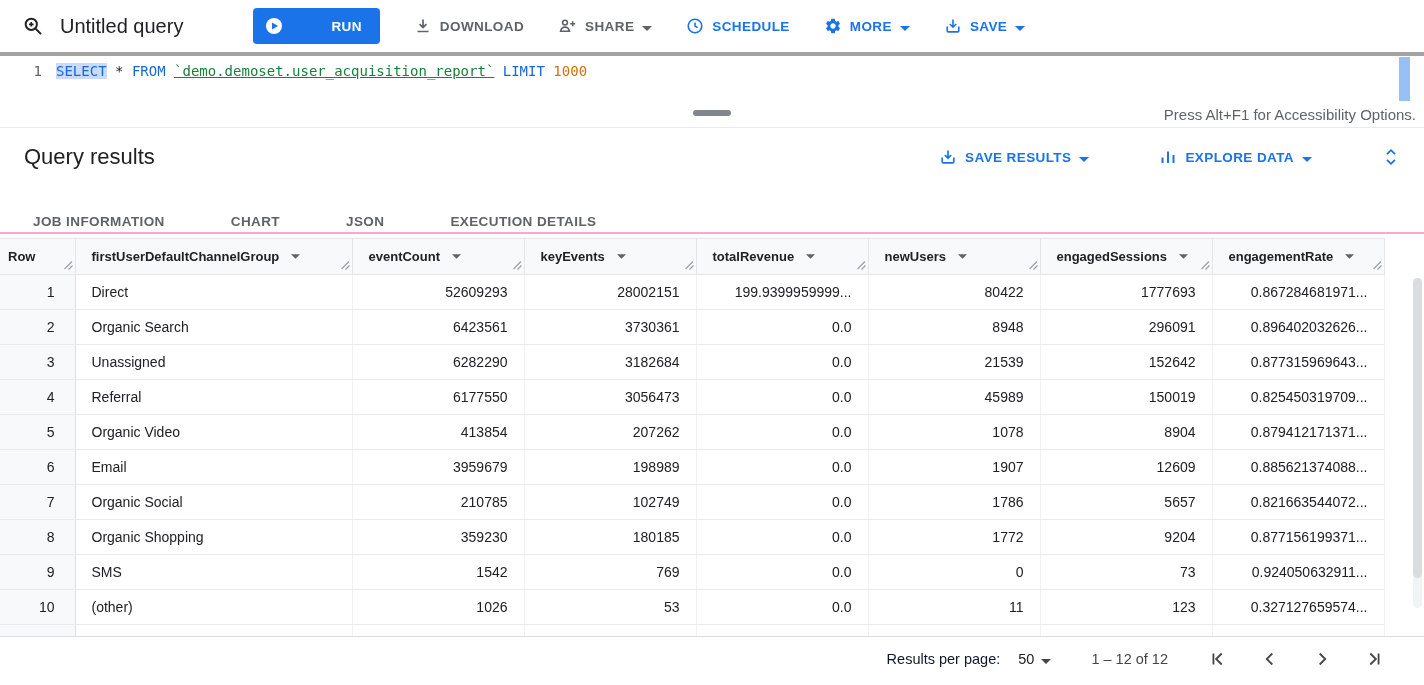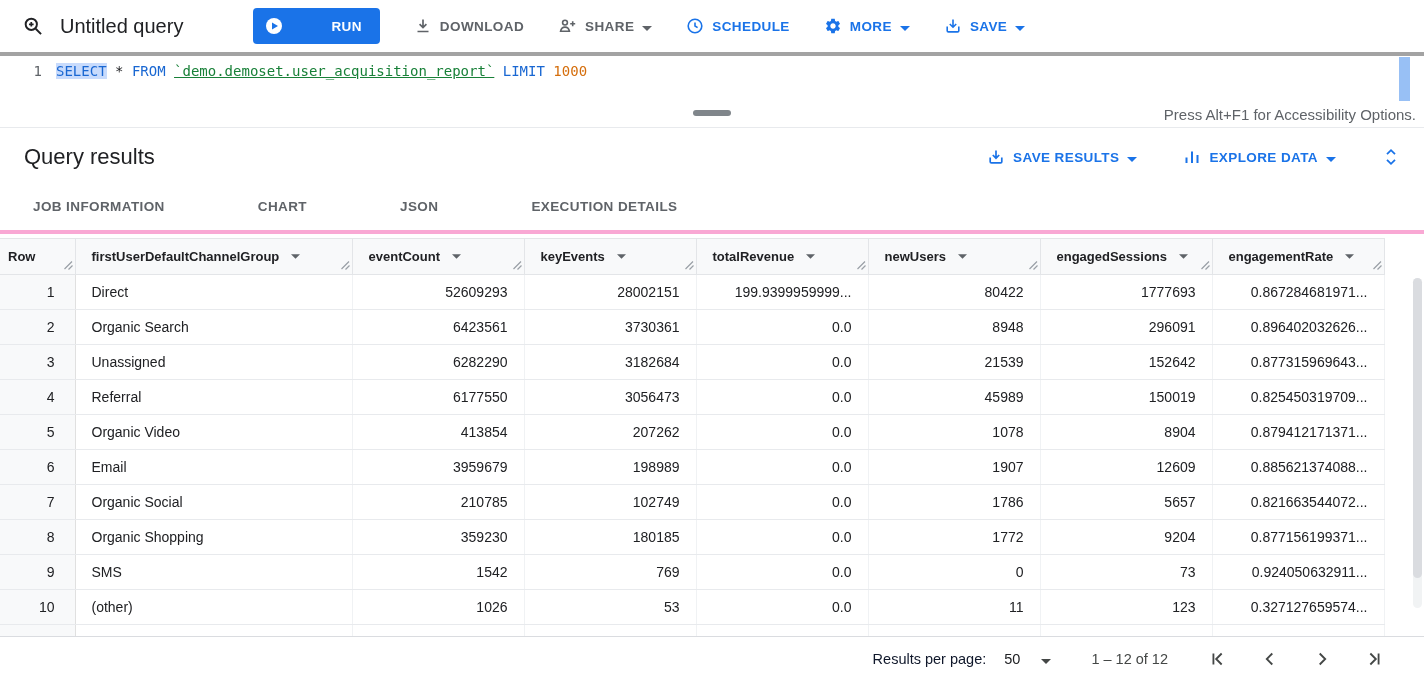--- a/index.html
+++ b/index.html
@@ -36,26 +36,26 @@
 
   
   .splitter { position:relative; height:24px; border-bottom:1px solid #e8eaed; background:#fff; }
   .splitter .handle { position:absolute; left:50%; top:6px; transform:translateX(-50%);
                       width:38px; height:6px; border-radius:3px; background:#80868b; cursor:row-resize; }
   .splitter .hint { position:absolute; right:8px; top:2px; font-size:15px; color:#5f6368; }
 
   
   .results-header { height:58px; display:flex; align-items:center; padding:0 24px; }
   .results-title { font-size:22px; font-weight:400; }
-  .results-actions { margin-left:auto; display:flex; align-items:center; gap:46px; }
+  .results-actions { margin-left:auto; display:flex; align-items:center; gap:70px; }
   .icon-btn { border:none; background:none; color:var(--accent,#1a73e8); cursor:pointer;
               display:flex; align-items:center; }
 
   
-  .tabs { display:flex; height:48px; border-bottom:4px solid #f9a8d4; align-items:center;gap:27px; }
+  .tabs { display:flex; height:48px; border-bottom:2px solid #f9a8d4; align-items:flex-end; }
   .tab  { padding:0 33px; display:flex; align-items:center; font-size:13.5px; font-weight:700;
           letter-spacing:.4px; color:#5f6368; cursor:pointer; border-bottom:3px solid transparent; }
   .tab.active { color:var(--accent,#1a73e8); border-bottom-color:var(--accent,#1a73e8); }
 
   
   .table-wrap { position:relative; height:398px; margin-top:4px; overflow:hidden; }
   table { border-collapse:collapse; table-layout:fixed; width:1384px; }
   th { position:relative; height:36px; background:var(--header-bg,#f8f9fa); text-align:left;
        font-size:13px; font-weight:700; color:#202124; padding:0 22px 0 16px;
        border:1px solid #e3e5e8; border-left:none; cursor:pointer; white-space:nowrap; overflow:hidden; }
@@ -71,21 +71,21 @@
   td.cell-num  { text-align:right; padding-right:16px; }
   .v-scrollbar-track { position:absolute; right:2px; top:40px; width:9px; height:330px;
                        background:#f1f3f4; border-radius:5px; }
   .v-scrollbar-thumb { position:absolute; right:0; top:0; width:9px; height:300px;
                        background:#dadce0; border-radius:5px; }
 
   
   .results-footer { height:44px; border-top:1px solid #dadce0; display:flex; align-items:center;
                     justify-content:flex-end; padding-right:24px; background:#fff; }
   .results-footer .rpp-label { font-size:14.5px; color:#0f172a; }
-  .page-size { display:flex; align-items:center; gap:21px; margin-left:18px; cursor:pointer;
+  .page-size { display:flex; align-items:center; gap:7px; margin-left:18px; cursor:pointer;
                font-size:14.5px; color:#202124; }
   .page-size .caret { color:#444746; }
   .range { font-size:14.5px; color:#444746; margin-left:40px;text-align:center; }
   .pager { display:flex; align-items:center; margin-left:24px; }
   .pager button { border:none; background:none; cursor:pointer; padding:0 15px; display:flex; align-items:center; }
   .pager svg { stroke:#444746; stroke-width:2; fill:none; }
 </style>
 </head>
 <body>
 

